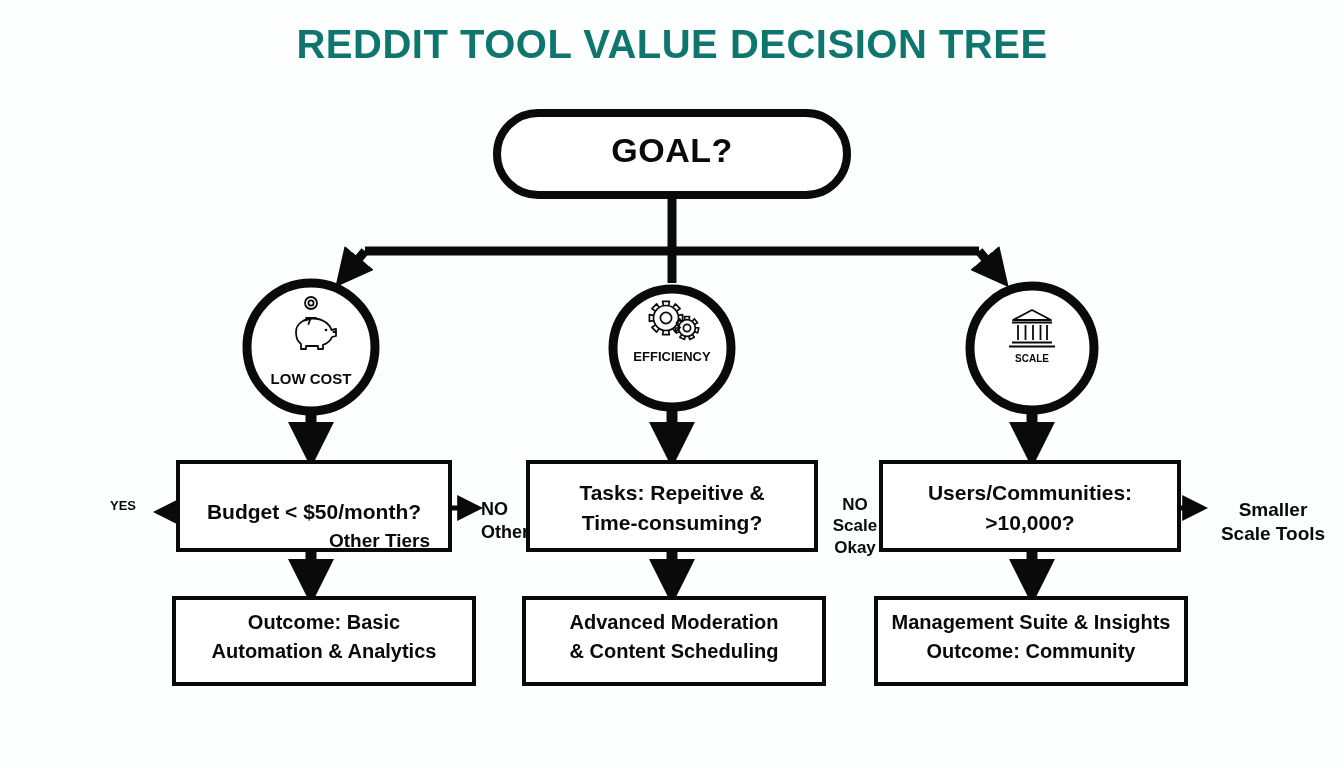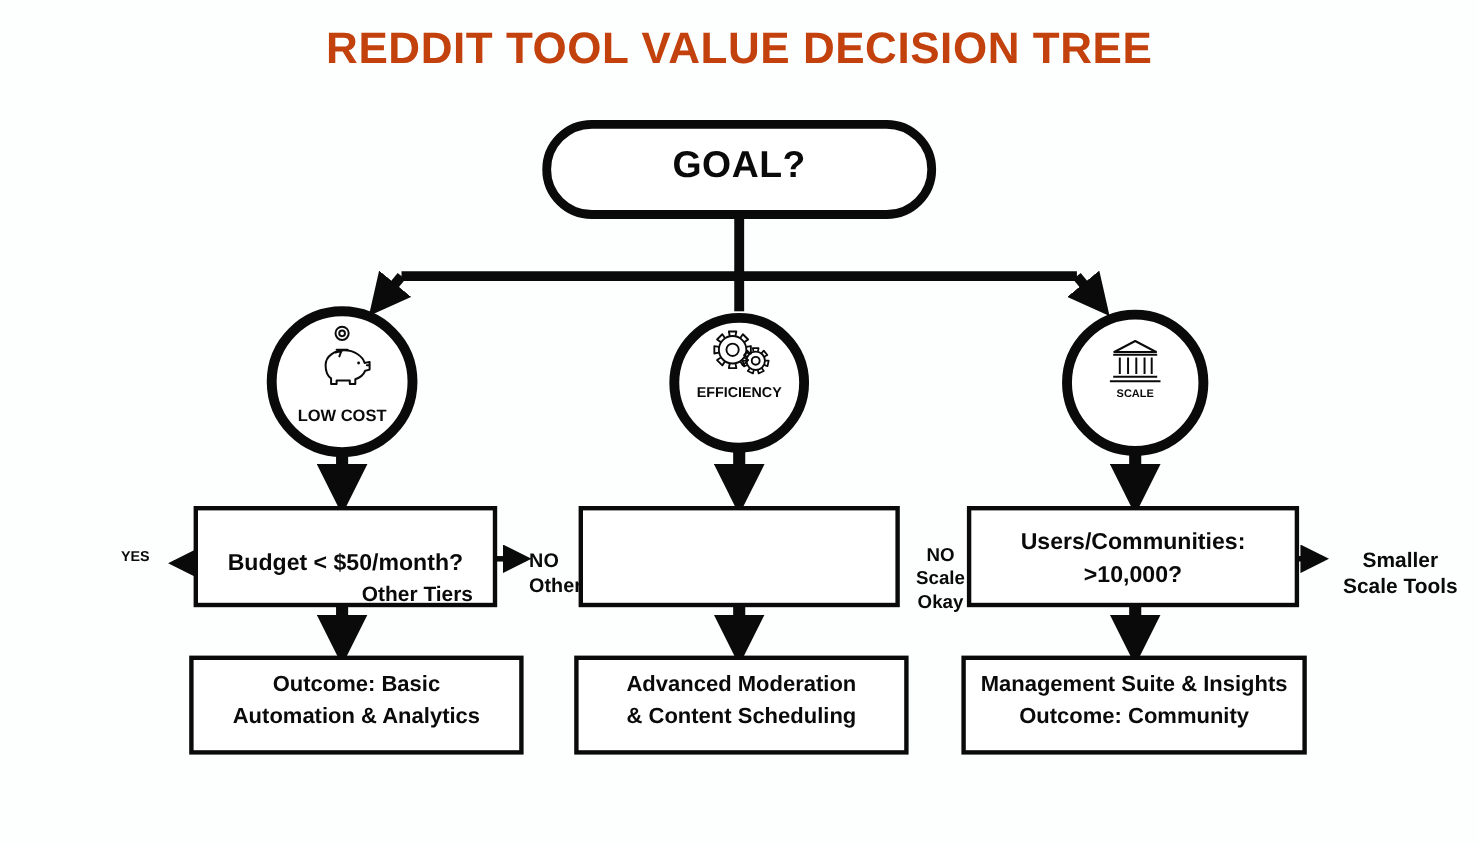--- a/index.html
+++ b/index.html
@@ -24,21 +24,21 @@
   
   .title {
     position: absolute;
     left: 0;
     top: 22px;
     width: 1344px;
     text-align: center;
     font-size: 40px;
     font-weight: 700;
     letter-spacing: 0.5px;
-    color: #c2410c;
+    color: #0f766e;
   }
 
   
   .goal-label {
     position: absolute;
     left: 497px;
     top: 131px;
     width: 350px;
     text-align: center;
     font-size: 34px;
@@ -230,20 +230,22 @@
 
 <div class="circle-label cl-low">LOW COST</div>
 <div class="circle-label cl-eff">EFFICIENCY</div>
 <div class="circle-label cl-scale">SCALE</div>
 
 <div class="dbox-text db1">
   <span class="l1">Budget &lt; $50/month?</span>
   <span class="l2">Other Tiers</span>
 </div>
 <div class="dbox-text db2">
+  <span class="l1">Tasks: Repeitive &amp;</span>
+  <span class="l2">Time-consuming?</span>
 </div>
 <div class="dbox-text db3">
   <span class="l1">Users/Communities:</span>
   <span class="l2">&gt;10,000?</span>
 </div>
 
 <div class="obox-text ob1">
   <span>Outcome: Basic</span>
   <span>Automation &amp; Analytics</span>
 </div>

